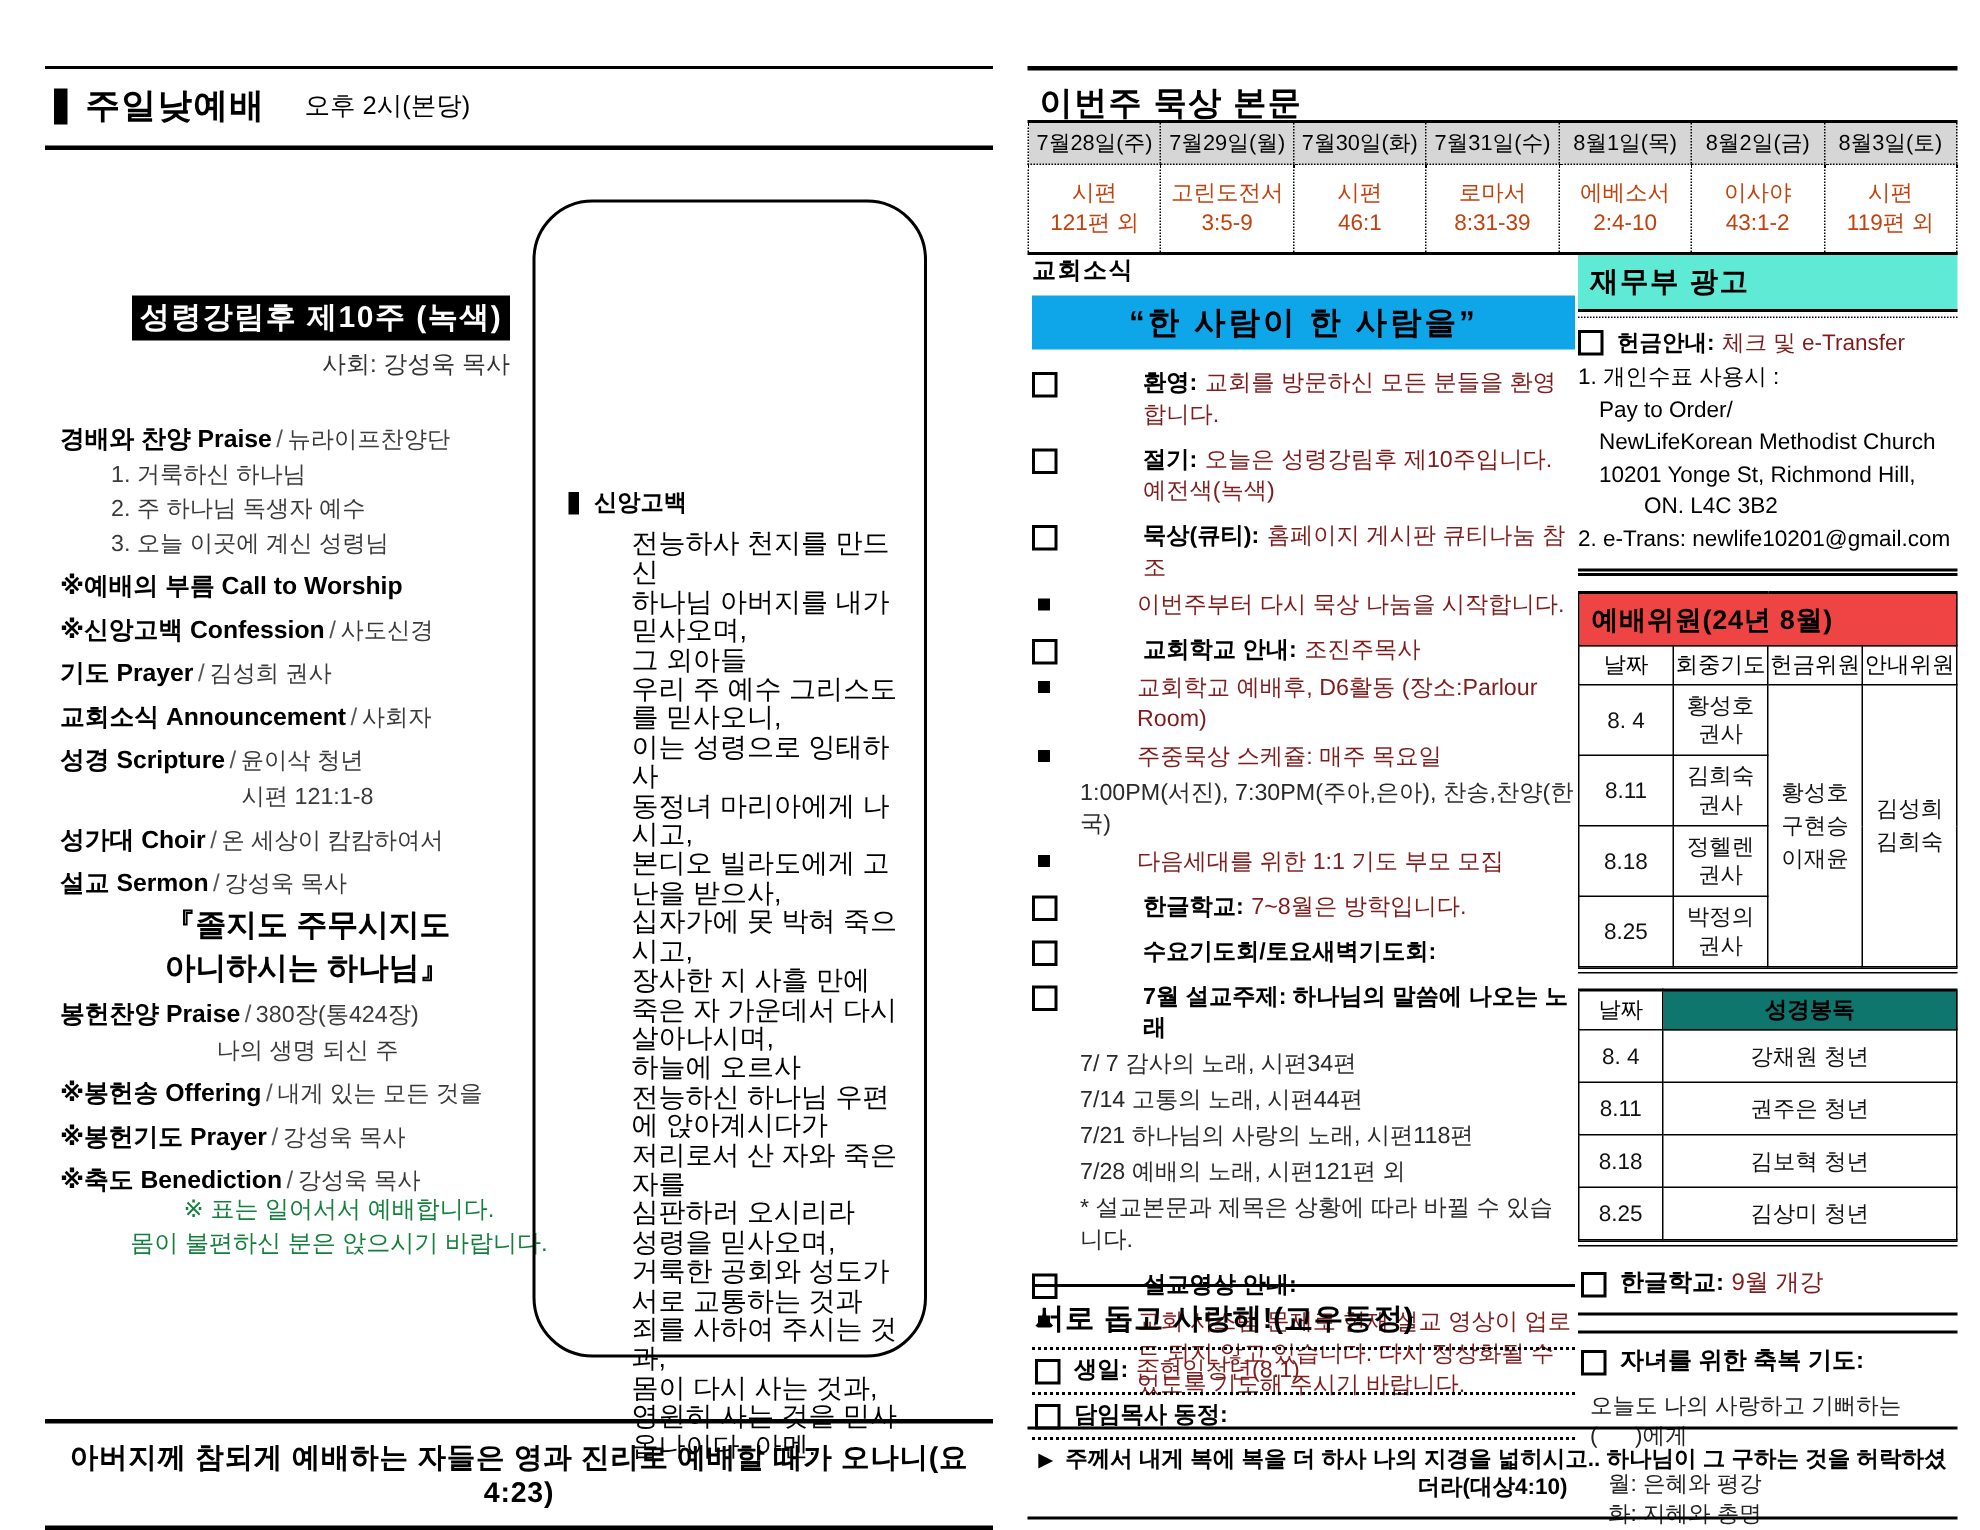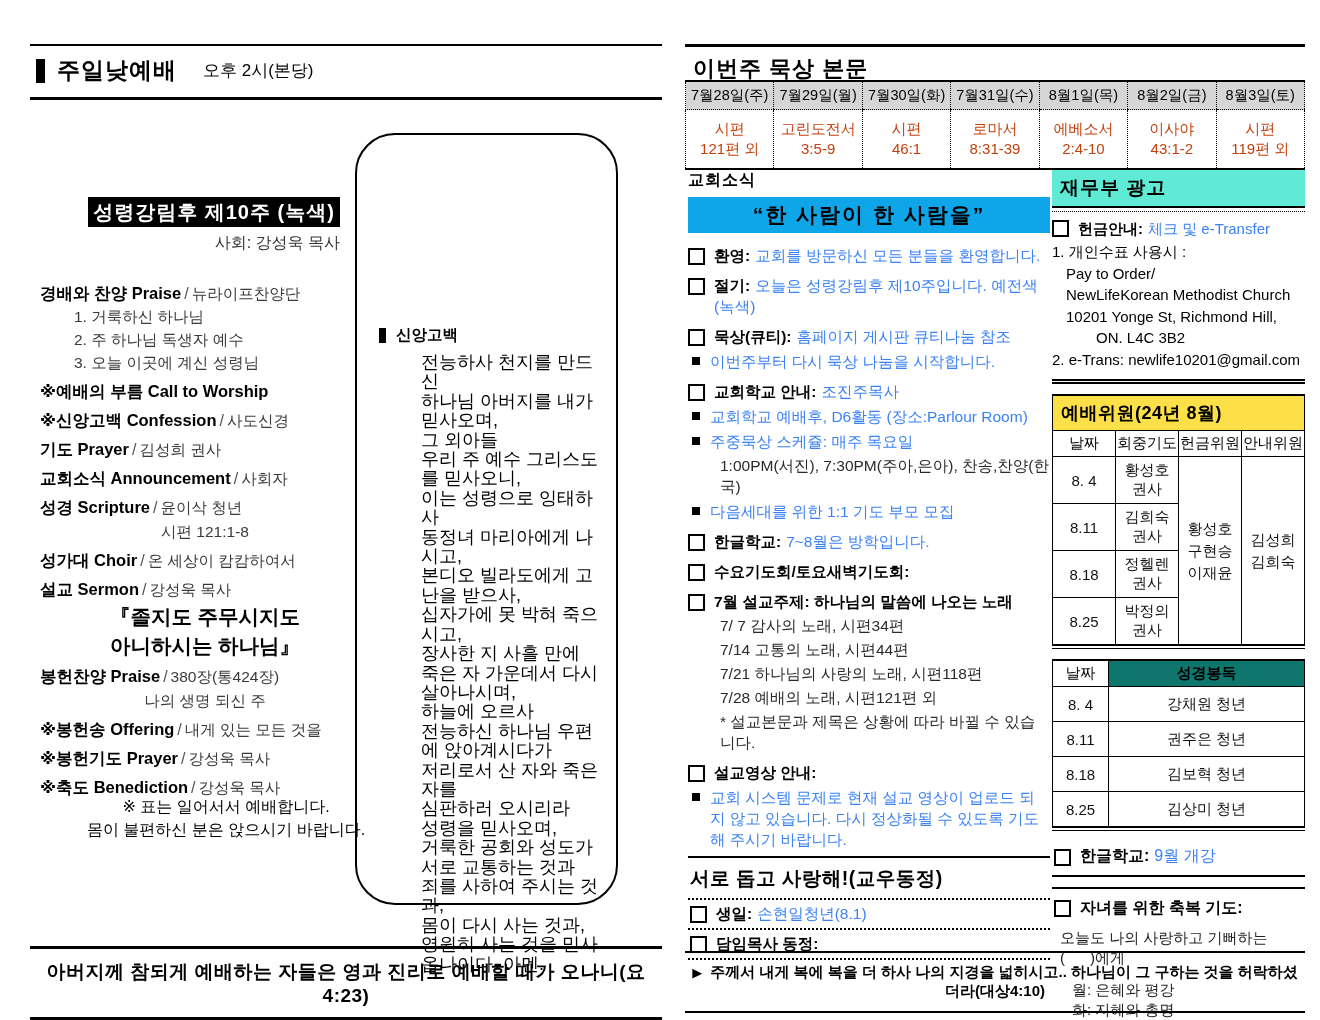--- a/index.html
+++ b/index.html
@@ -29,21 +29,21 @@
 
   .lp-order{left:40px;top:283px;width:330px;}
   .ol-item{margin-bottom:8px;font-size:16px;line-height:21px;}
   .ol-label{font-weight:bold;font-size:16.5px;}
   .sl{color:#555;padding:0 3px;}
   .ol-val{color:#3a3a3a;font-size:15.5px;}
   .ol-sub{margin:3px 0 0 34px;color:#3a3a3a;font-size:15.5px;line-height:20px;white-space:pre-wrap;}
   .ol-center{text-align:center;color:#3a3a3a;font-size:15.5px;margin-top:3px;}
   .sermon-line{font-weight:bold;font-size:20.5px;text-align:center;line-height:25px;margin-top:4px;}
 
-  .lp-note{left:30px;top:795px;width:392px;text-align:center;font-size:16px;line-height:23px;color:#000000;}
+  .lp-note{left:30px;top:795px;width:392px;text-align:center;font-size:16px;line-height:23px;color:#15803d;}
 
   .creed-box{
     left:355px;top:133px;width:263px;height:772px;
     border:2px solid #000;border-radius:40px;
     padding:190px 16px 0 22px;
   }
   .creed-title{display:flex;align-items:center;margin-bottom:7px;}
   .vbar2{width:7px;height:15px;background:#000;margin-right:10px;}
   .creed-title span{font-weight:bold;font-size:15.5px;}
   .creed-line{font-size:18px;line-height:19.4px;color:#000000;white-space:pre-wrap;margin-left:42px;}
@@ -64,26 +64,26 @@
     border-top:2px solid #000;border-bottom:2px solid #000;
     border-left:1px dotted #000;border-right:1px dotted #000;}
   .dev-table td{border-left:1px dotted #000;text-align:center;}
   .dev-table tr.hdr td{background:#d6d6d6;border-bottom:1px dotted #000;padding:4px 0;font-size:14.5px;}
   .dev-table tr.bdy td{height:56px;vertical-align:middle;font-size:15px;line-height:20px;color:#c2410c;}
 
   .rp-news{left:688px;top:170px;width:362px;}
   .news-title{font-weight:bold;font-size:16px;letter-spacing:1px;}
   .banner{background:#0ea5e9;font-weight:bold;font-size:21px;text-align:center;
     padding:4px 0;margin:6px 0 12px;letter-spacing:2px;}
-  .n-item{margin-top:9px;font-size:15.5px;line-height:21px;display:flex;align-items:flex-start;}
+  .n-item{margin-top:9px;font-size:15.5px;line-height:21px;display:flex;align-items:flex-start;gap:48px;}
   .cb{flex:0 0 13px;width:13px;height:13px;border:2px solid #000;margin:3px 9px 0 0;}
   .sq{flex:0 0 8px;width:8px;height:8px;background:#000;margin:6px 10px 0 4px;}
   .n-body{flex:1;}
   .n-label{font-weight:bold;margin-right:5px;}
-  .n-text{color:#3b82f6;}
+  .n-text{color:#7f1d1d;}
   .n-sub{margin:3px 0 0 32px;font-size:15.5px;line-height:21px;color:#2a2a2a;white-space:pre-wrap;}
   .tight{margin-top:4px;}
 
   .rp-fellowship{left:688px;top:856px;width:362px;border-top:2px solid #000;}
   .fel-title{font-weight:bold;font-size:19.5px;padding:7px 2px 6px;letter-spacing:0.5px;}
   .fel-items{border-top:2px dotted #000;}
   .fel-item{display:flex;align-items:flex-start;border-bottom:2px dotted #000;
     padding:4px 2px;font-size:15.5px;line-height:20px;}
   .fel-item .cb{margin-top:2px;}
 
@@ -93,27 +93,27 @@
   .fin-body{border-top:1.5px dotted #000;margin-top:3px;padding:6px 0 9px;border-bottom:5px double #000;}
   .fin-line{font-size:15px;line-height:21.5px;white-space:pre-wrap;}
   .fin-first{display:flex;align-items:flex-start;font-size:15px;line-height:21px;margin-bottom:2px;}
   .fin-first .cb{margin-top:2px;}
   .ind1{padding-left:14px;}
   .ind2{padding-left:44px;}
 
   .tblwrap{border-bottom:4px double #000;margin-top:10px;}
   .mini{width:100%;border-collapse:collapse;table-layout:fixed;border-top:2px solid #000;}
   .mini td{border:1px solid #000;text-align:center;font-size:15px;padding:4px 2px;color:#111;}
-  .mini tr.ttl td{background:#fde047;font-weight:bold;font-size:18px;text-align:left;padding:5px 8px;letter-spacing:0.5px;color:#000;margin-left:10px;}
+  .mini tr.ttl td{background:#ef4444;font-weight:bold;font-size:18px;text-align:left;padding:5px 8px;letter-spacing:0.5px;color:#000;margin-left:10px;}
   .mini tr.hd td{font-size:15px;padding:3px 0;color:#000;}
   .mini tr.rw td{height:26px;}
   .stack div{line-height:22px;}
   .gray{background:#0f766e;}
 
-  .ks{display:flex;align-items:flex-end;padding:8px 2px 9px;border-bottom:2px solid #000;margin-top:7px;font-size:16px;line-height:20px;}
+  .ks{display:flex;align-items:flex-start;padding:8px 2px 9px;border-bottom:2px solid #000;margin-top:7px;font-size:16px;line-height:20px;}
   .ks .cb{margin-top:2px;}
 
   .bless{border-top:2px solid #000;margin-top:10px;padding:9px 2px 12px;border-bottom:5px double #000;}
   .bless-title{display:flex;align-items:flex-start;font-size:16px;line-height:20px;margin-bottom:10px;}
   .bless-title .cb{margin-top:2px;}
   .bl-line{font-size:15px;line-height:19.5px;color:#222;white-space:pre-wrap;padding-left:6px;}
   .bl-days{margin:13px 0;padding-left:12px;}
 
   .rp-footer{
     left:685px;top:951px;width:620px;text-align:center;

